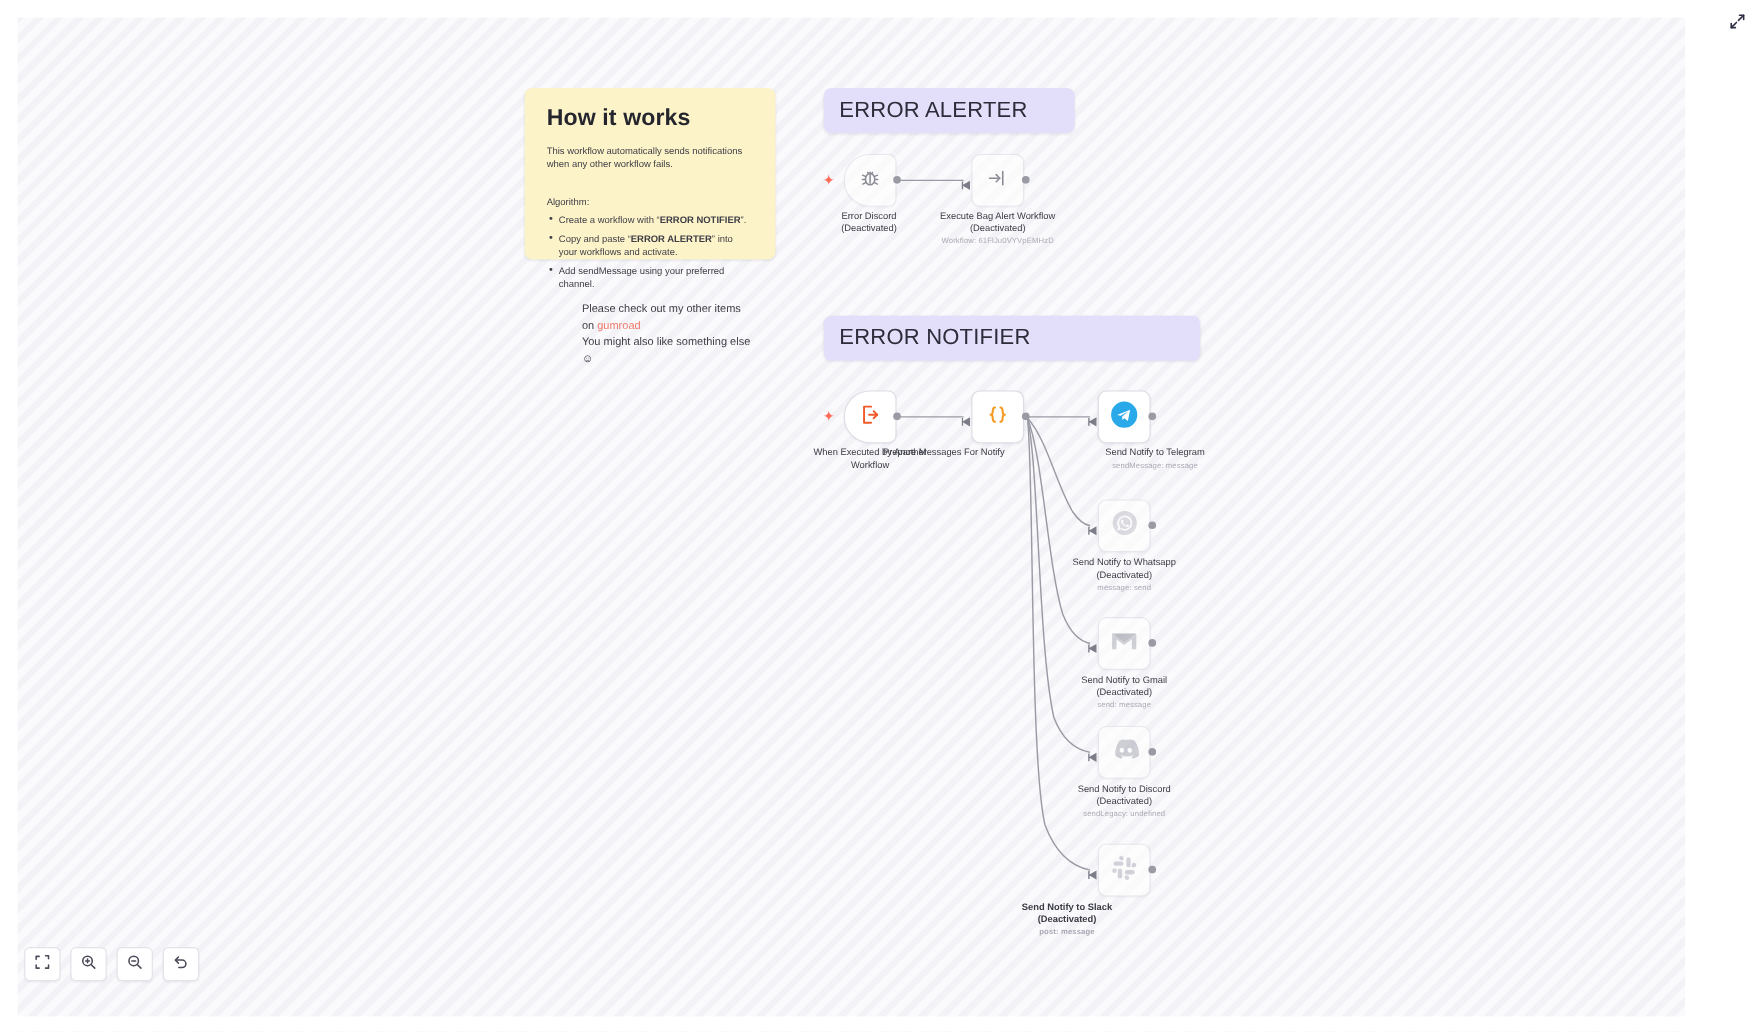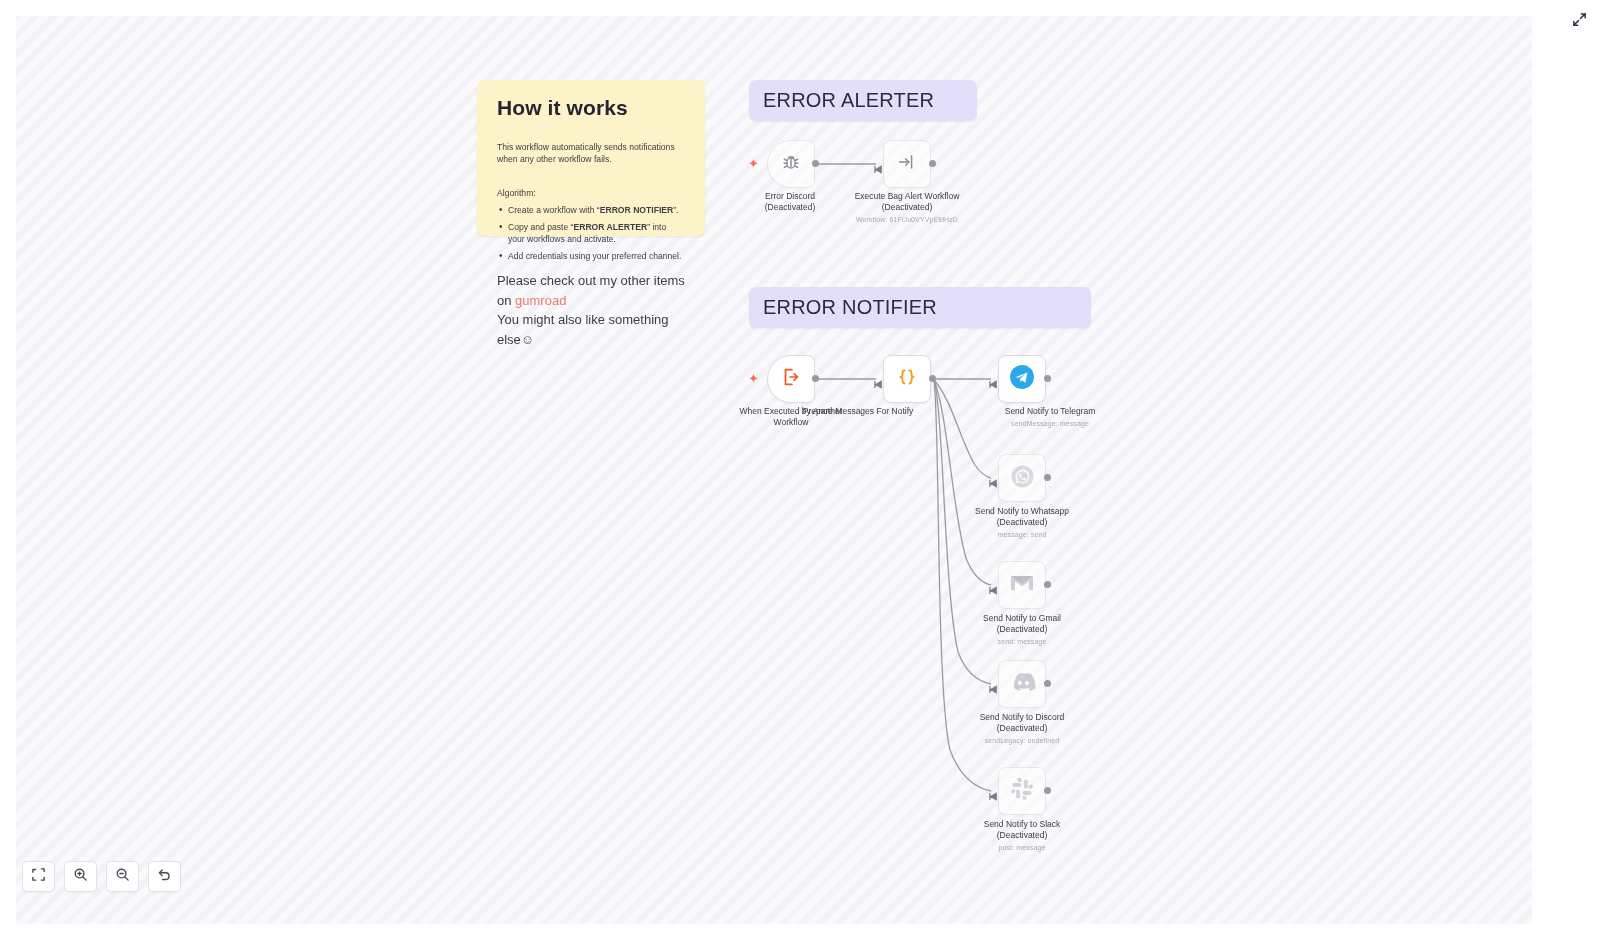--- a/index.html
+++ b/index.html
@@ -49,37 +49,37 @@
     border-radius: 7px;
     box-shadow: 0 1px 2px rgba(30,30,60,.08);
     padding: 16px 20px 14px 20px;
     color: #3d3d45;
   }
   .sticky h1 {
     font-size: 21px;
     font-weight: 700;
     color: #25252e;
     letter-spacing: .1px;
-    margin-bottom: 21px;
+    margin-bottom: 11px;
   }
   .sticky p, .sticky li { font-size: 8.6px; line-height: 1.45; }
   .sticky p.intro { margin-bottom: 21px; }
   .sticky p.algo { margin-bottom: 5px; }
   .sticky ul { list-style: none; }
   .sticky ul.lvl1 > li {
     position: relative;
     padding-left: 11px;
     margin-bottom: 4px;
   }
   .sticky ul.lvl1 > li::before {
     content: "•";
     position: absolute; left: 2px; top: -1px;
     font-size: 10px; line-height: 1.3;
   }
-  .sticky .footnote { margin-top: 9px; font-size: 13px; line-height: 1.5; }
+  .sticky .footnote { margin-top: 9px; font-size: 10px; line-height: 1.5; margin-left: 32px; }
   .sticky .link { color: #f0796b; }
   .sticky b { font-weight: 700; }
 
   
   #sticky-setup h1 { margin-bottom: 7px; }
   #sticky-setup .cred-head {
     font-size: 12.5px;
     font-weight: 700;
     color: #2d2d36;
     position: relative;
@@ -236,21 +236,21 @@
     <p class="intro">This workflow automatically sends notifications when any other workflow fails.</p>
     <p class="algo">Algorithm:</p>
     <ul class="lvl1">
       <li>
         <span>Create a workflow with “</span><b>ERROR NOTIFIER</b><span>”.</span>
       </li>
       <li>
         <span>Copy and paste “</span><b>ERROR ALERTER</b><span>” into your workflows and activate.</span>
       </li>
       <li>
-        <span>Add credentials using your preferred channel.</span>
+        <span>Add sendMessage using your preferred channel.</span>
       </li>
     </ul>
     <div class="footnote">
       <span>Please check out my other items on </span><span class="link">gumroad</span><br>
       <span>You might also like something else☺</span>
     </div>
   </div>
 
 
   <div class="banner" style="left:749px; top:80px; width:228px; height:41px;">
@@ -429,21 +429,21 @@
         <g fill="#bcbcc6">
           <path d="M5.1 14.6a2 2 0 11-2-2h2zM6.1 14.6a2 2 0 114 0v5a2 2 0 11-4 0z"></path>
           <path d="M9.4 5.1a2 2 0 112-2v2zM9.4 6.1a2 2 0 110 4h-5a2 2 0 110-4z"></path>
           <path d="M18.9 9.4a2 2 0 112 2h-2zM17.9 9.4a2 2 0 11-4 0v-5a2 2 0 114 0z"></path>
           <path d="M14.6 18.9a2 2 0 11-2 2v-2zM14.6 17.9a2 2 0 110-4h5a2 2 0 110 4z"></path>
         </g>
       </svg>
     </span>
   </div>
   <div class="dot" style="left:1044px; top:787px;"></div>
-  <div class="node-label" style="left:952px; top:819px;">
+  <div class="node-label" style="left:900px; top:819px;font-weight:bold;">
     <span>Send Notify to Slack</span>
     <span class="deactivated">(Deactivated)</span>
     <span class="sub">post: message</span>
   </div>
 
   <div class="gutter" id="gutter-top"></div>
   <div class="gutter" id="gutter-bottom"></div>
   <div class="gutter" id="gutter-left"></div>
   <div class="gutter" id="gutter-right"></div>
 

